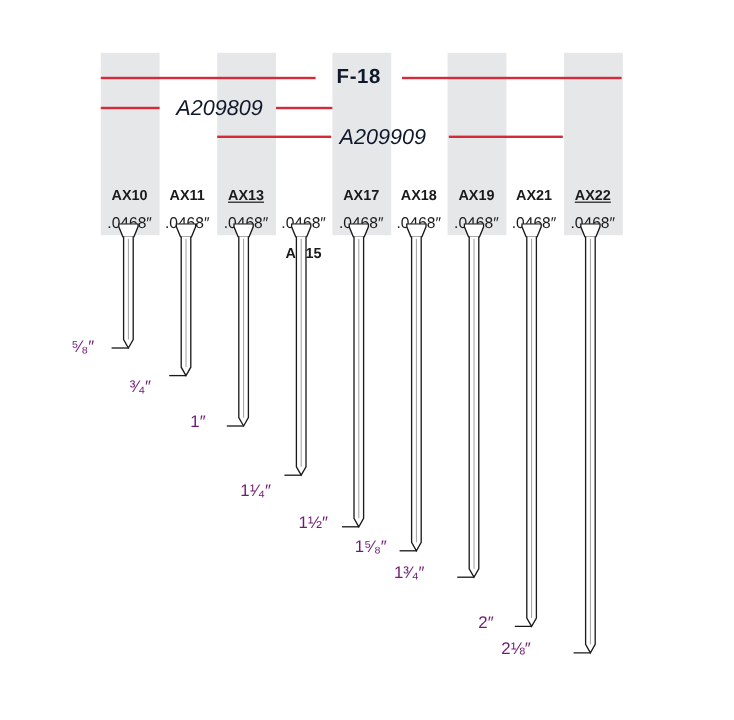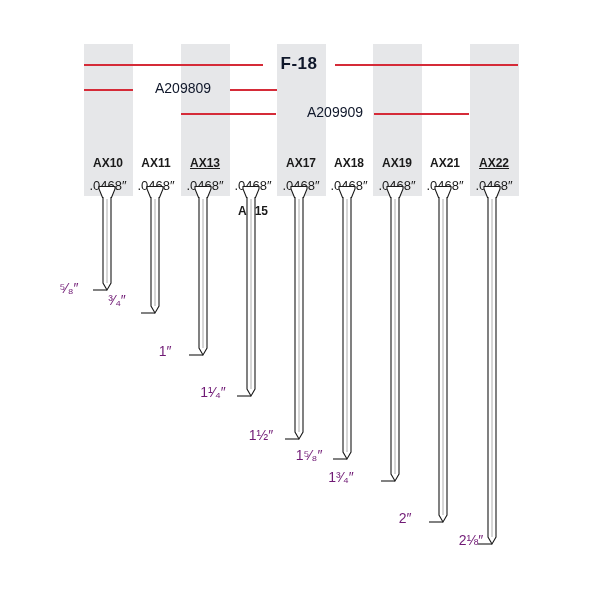--- a/index.html
+++ b/index.html
@@ -2,21 +2,21 @@
 <html><head>
   <meta charset="utf-8">
   <style>
     html, body { margin: 0; padding: 0; background: #ffffff; }
     body { width: 612px; height: 600px; position: relative; overflow: hidden;
            font-family: "Liberation Sans", "DejaVu Sans", sans-serif; }
     .col-bg { position: absolute; top: 44px; height: 152px; width: 49px; background: #e6e7e9; }
     .rline { position: absolute; height: 2px; background: #d52b38; }
     .rlabel { position: absolute; color: #0f172a; white-space: nowrap; text-align: center; }
     .rlabel.big { font-weight: bold; font-size: 17px; top: 54px; letter-spacing: 0.5px; }
-    .rlabel.small { font-size: 14px; }
+    .rlabel.small { font-size: 18px; font-style: italic; }
     .model { position: absolute; top: 156px; width: 60px; text-align: center;
              font-weight: bold; font-size: 12px; color: #1a1a1a; }
     .gauge { position: absolute; top: 178px; width: 60px; text-align: center;
              font-size: 13px; color: #1a1a1a; }
     svg#nails { position: absolute; left: 0; top: 0; }
     .len { position: absolute; font-size: 14px; color: #701a75; white-space: nowrap; text-align: center; }
   </style>
 </head>
 <body>
 
@@ -28,21 +28,21 @@
 
 <div class="rline" style="left:84px; top:64px; width:179px;"></div>
 <div class="rlabel big" style="left:266px; width:66px;">F-18</div>
 <div class="rline" style="left:335px; top:64px; width:183px;"></div>
 
 <div class="rline" style="left:84px; top:89px; width:49px;"></div>
 <div class="rlabel small" style="left:138px; width:90px; top:80px;">A209809</div>
 <div class="rline" style="left:230px; top:89px; width:47px;"></div>
 
 <div class="rline" style="left:181px; top:113px; width:95px;"></div>
-<div class="rlabel small" style="left:292px; width:86px; top:104px;">A209909</div>
+<div class="rlabel small" style="left:276px; width:86px; top:104px;">A209909</div>
 <div class="rline" style="left:374px; top:113px; width:95px;"></div>
 
 <div class="model" style="left:78px;">AX10</div>
 <div class="model" style="left:126px;">AX11</div>
 <div class="model" style="left:175px;text-decoration:underline;">AX13</div>
 <div class="model" style="left:223px;margin-top:48px;">AX15</div>
 <div class="model" style="left:271px;">AX17</div>
 <div class="model" style="left:319px;">AX18</div>
 <div class="model" style="left:367px;">AX19</div>
 <div class="model" style="left:415px;">AX21</div>
@@ -115,20 +115,20 @@
   </g>
   <g stroke="#1a1a1a" stroke-width="1.1" fill="#ffffff">
     <use href="#nail-head" x="483" y="186" width="18" height="12"></use>
     <path d="M488 197 V537 L492 544 L496 537 V197"></path>
       <line x1="492" y1="199" x2="492" y2="537" stroke="#9a9a9a" stroke-width="0.8"></line>
     <line x1="478" y1="544" x2="492" y2="544"></line>
   </g>
 </svg>
 
 <div class="len" style="left:46px; width:46px; top:280px;">⁵⁄₈″</div>
-<div class="len" style="left:94px; width:46px; top:292px;">³⁄₄″</div>
+<div class="len" style="left:94px; width:46px; top:314px;">³⁄₄″</div>
 <div class="len" style="left:142px; width:46px; top:343px;">1″</div>
-<div class="len" style="left:190px; width:46px; top:384px;">1¹⁄₄″</div>
+<div class="len" style="left:190px; width:46px; top:400px;">1¹⁄₄″</div>
 <div class="len" style="left:238px; width:46px; top:427px;">1½″</div>
 <div class="len" style="left:286px; width:46px; top:447px;">1⁵⁄₈″</div>
 <div class="len" style="left:318px; width:46px; top:469px;">1³⁄₄″</div>
 <div class="len" style="left:382px; width:46px; top:510px;">2″</div>
-<div class="len" style="left:448px; width:46px; top:532px;">2⅛″</div>
+<div class="len" style="left:407px; width:46px; top:532px;">2⅛″</div>
 
 </body></html>

